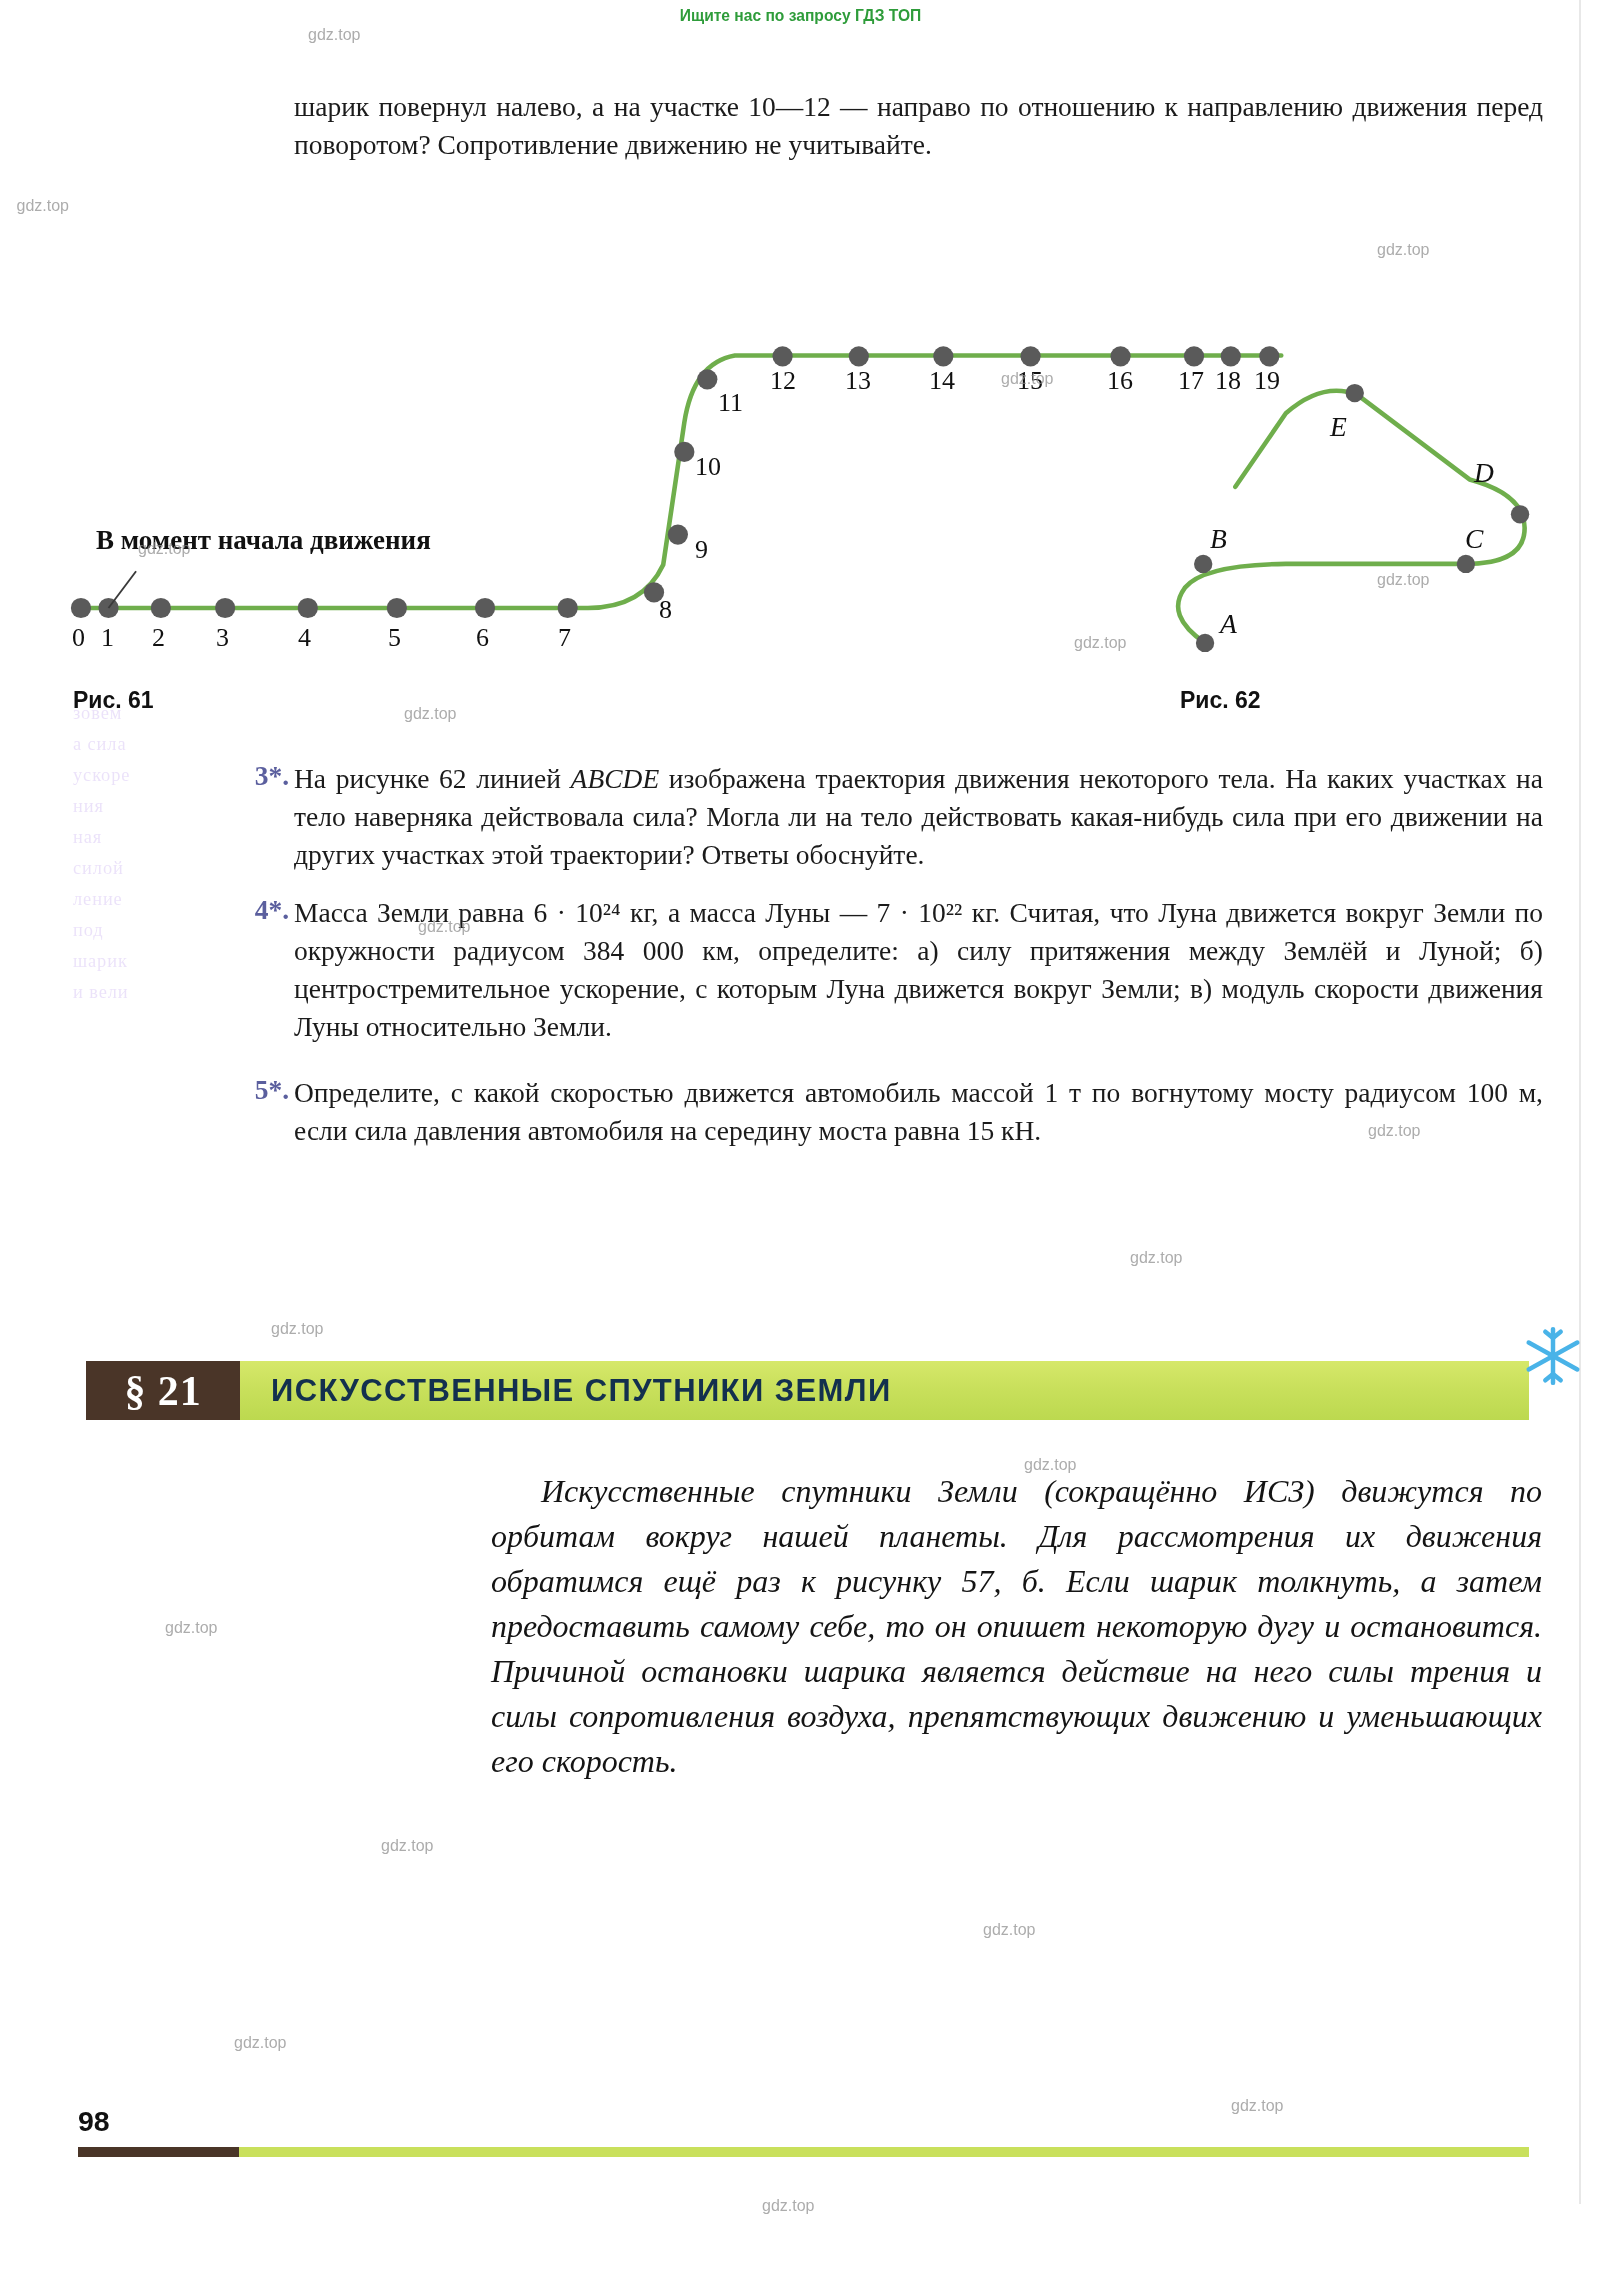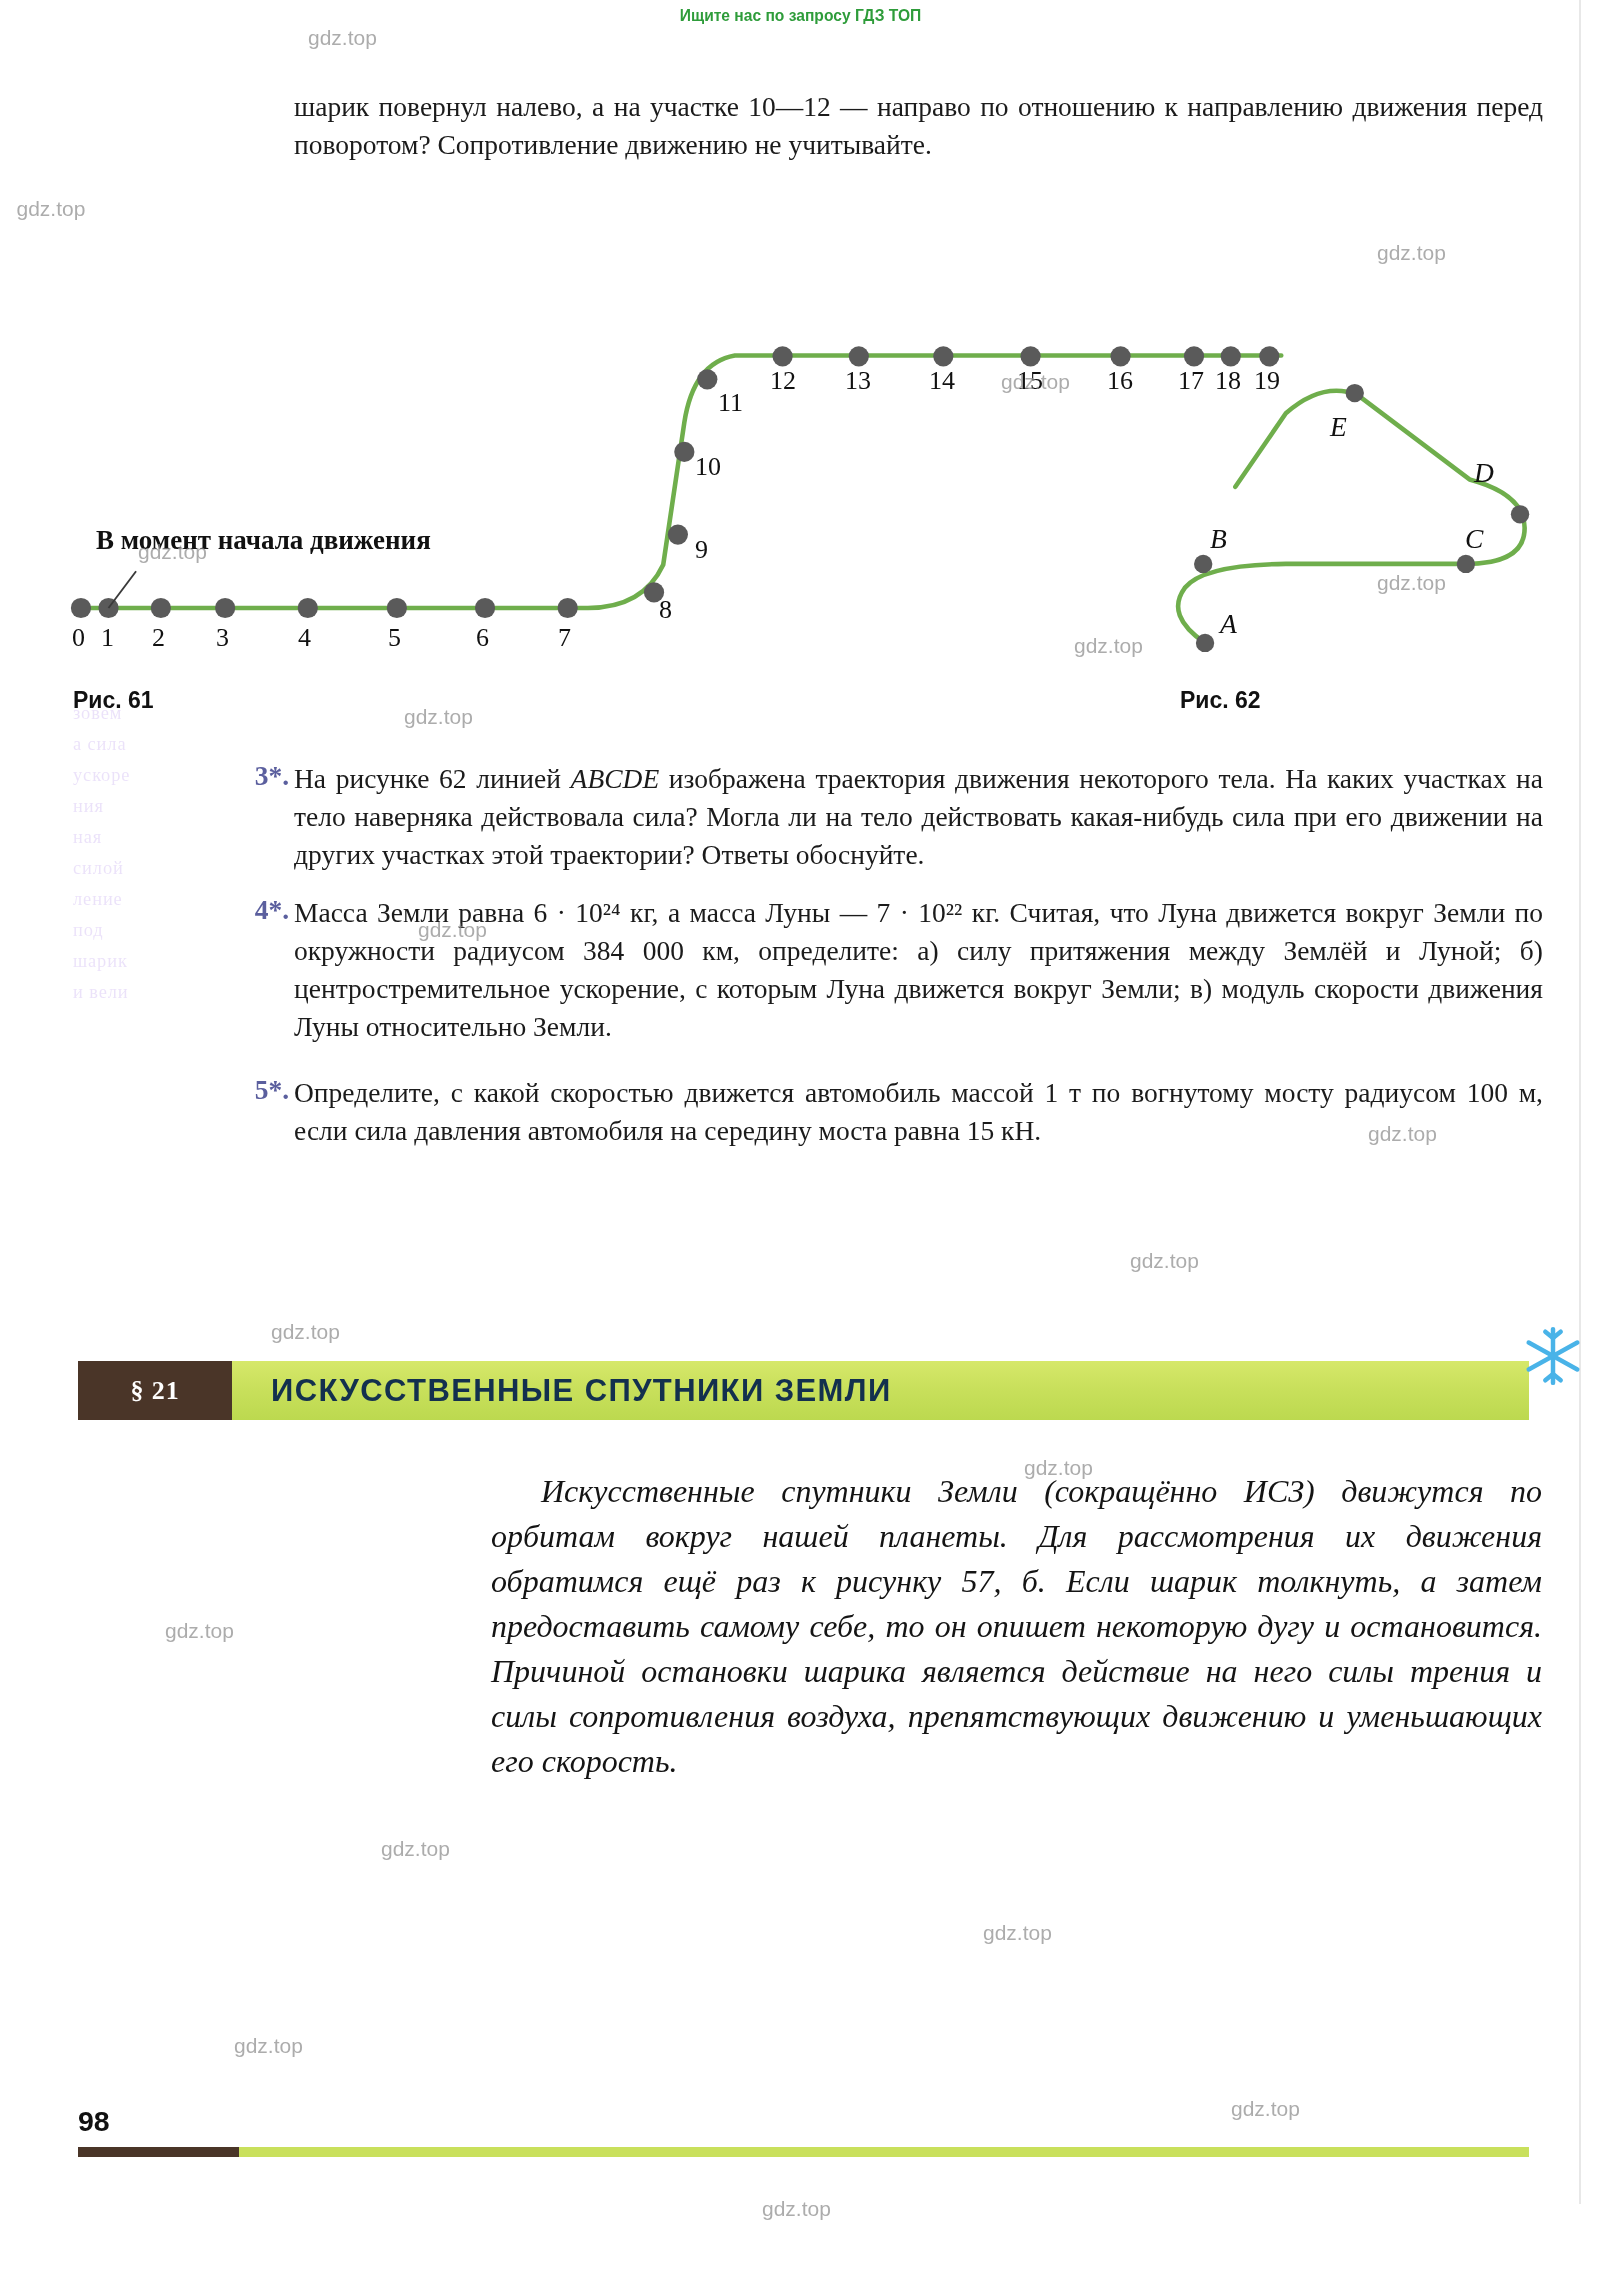--- a/index.html
+++ b/index.html
@@ -53,21 +53,21 @@
     top: 0;
     width: 1.8px;
     height: 2204px;
     background: #e8e8e8;
   }
 
   
   .wm {
     position: absolute;
     font-family: "Liberation Sans", sans-serif;
-    font-size: 21px;
+    font-size: 16px;
     color: #8d8d8d;
     opacity: 0.72;
     white-space: nowrap;
     pointer-events: none;
   }
 
   
   .col {
     position: absolute;
     left: 294px;
@@ -140,26 +140,26 @@
   
   .sect {
     position: absolute;
     left: 78px;
     top: 1361px;
     width: 1451px;
     height: 59px;
   }
   .sect .numbox {
     position: absolute;
-    left: 0; top: 0;
+    left: 8px; top: 0;
     width: 154px; height: 59px;
     background: #4a3528;
     color: #fff;
     font-family: "Liberation Serif", serif;
-    font-size: 26px;
+    font-size: 42px;
     font-weight: bold;
     display: flex;
     align-items: center;
     justify-content: center;
     letter-spacing: 0.9px;
   }
   .sect .bar {
     position: absolute;
     left: 154px; top: 0;
     right: 0; height: 59px;

